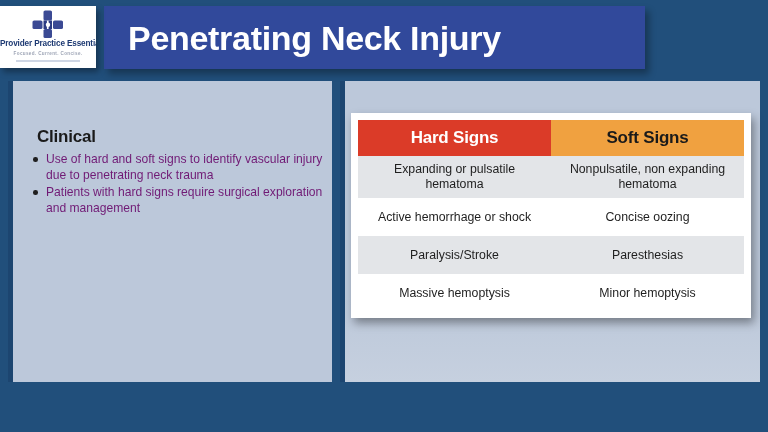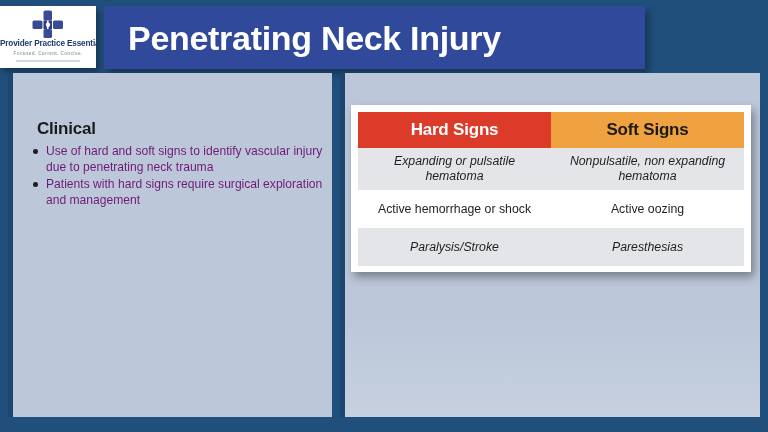--- a/index.html
+++ b/index.html
@@ -95,22 +95,22 @@
     right: 16px;
     top: 54px;
     height: 2px;
     background: #cfd6e4;
   }
 
   
   .panel {
     position: absolute;
     background: #bcc8da;
-    top: 73px;
-    height: 344px;
+    top: 81px;
+    height: 301px;
   }
   #left-panel {
     left: 8px;
     width: 324px;
     border-left: 5px solid #1c4570;
     box-sizing: border-box;
   }
   #right-panel {
     left: 340px;
     width: 420px;
@@ -187,21 +187,21 @@
   #signs-table td {
     font-size: 12.3px;
     line-height: 15.2px;
     color: #1f1f1f;
     text-align: center;
     vertical-align: middle;
     padding: 6px 10px;
     height: 38px;
     box-sizing: border-box;
   }
-  #signs-table tbody tr.shade td { background: #e3e5e8; font-style: italic; }
+  #signs-table tbody tr.shade td { background: #e3e5e8; }
   #signs-table tbody tr.plain td { background: #ffffff; }
 </style>
 </head>
 <body>
 
 <div id="slide">
 
   <div id="title-bar">
     <div id="title-text">Penetrating Neck Injury</div>
   </div>
@@ -242,24 +242,28 @@
             <th class="soft-head">Soft Signs</th>
           </tr>
         </thead>
         <tbody>
           <tr class="shade">
             <td>Expanding or pulsatile hematoma</td>
             <td>Nonpulsatile, non expanding hematoma</td>
           </tr>
           <tr class="plain">
             <td>Active hemorrhage or shock</td>
-            <td>Active oozing</td>
+            <td>Concise oozing</td>
           </tr>
           <tr class="shade">
             <td>Paralysis/Stroke</td>
             <td>Paresthesias</td>
           </tr>
+          <tr class="plain">
+            <td>Massive hemoptysis</td>
+            <td>Minor hemoptysis</td>
+          </tr>
         </tbody>
       </table>
     </div>
   </div>
 
 </div>
 
 </body></html>

